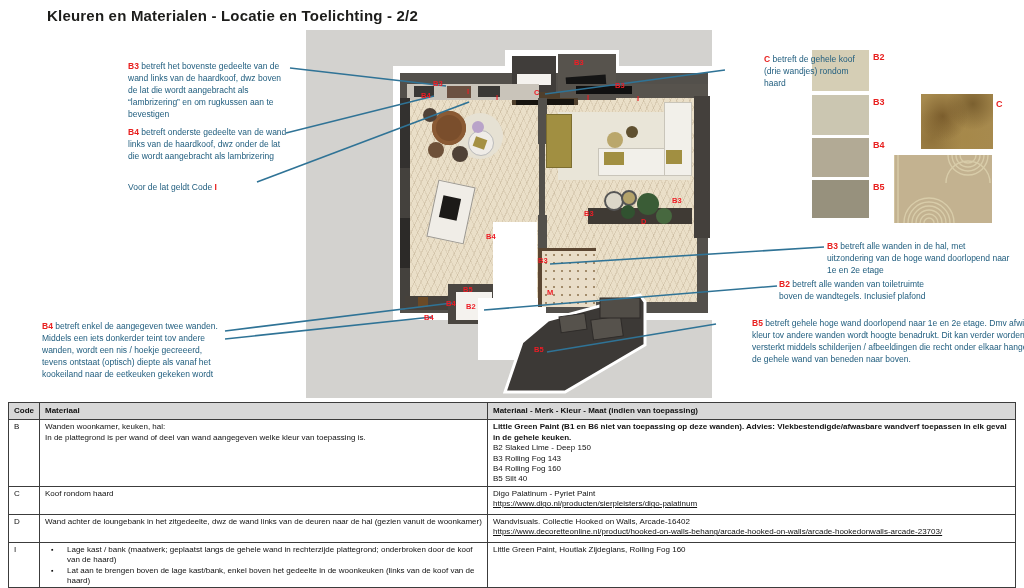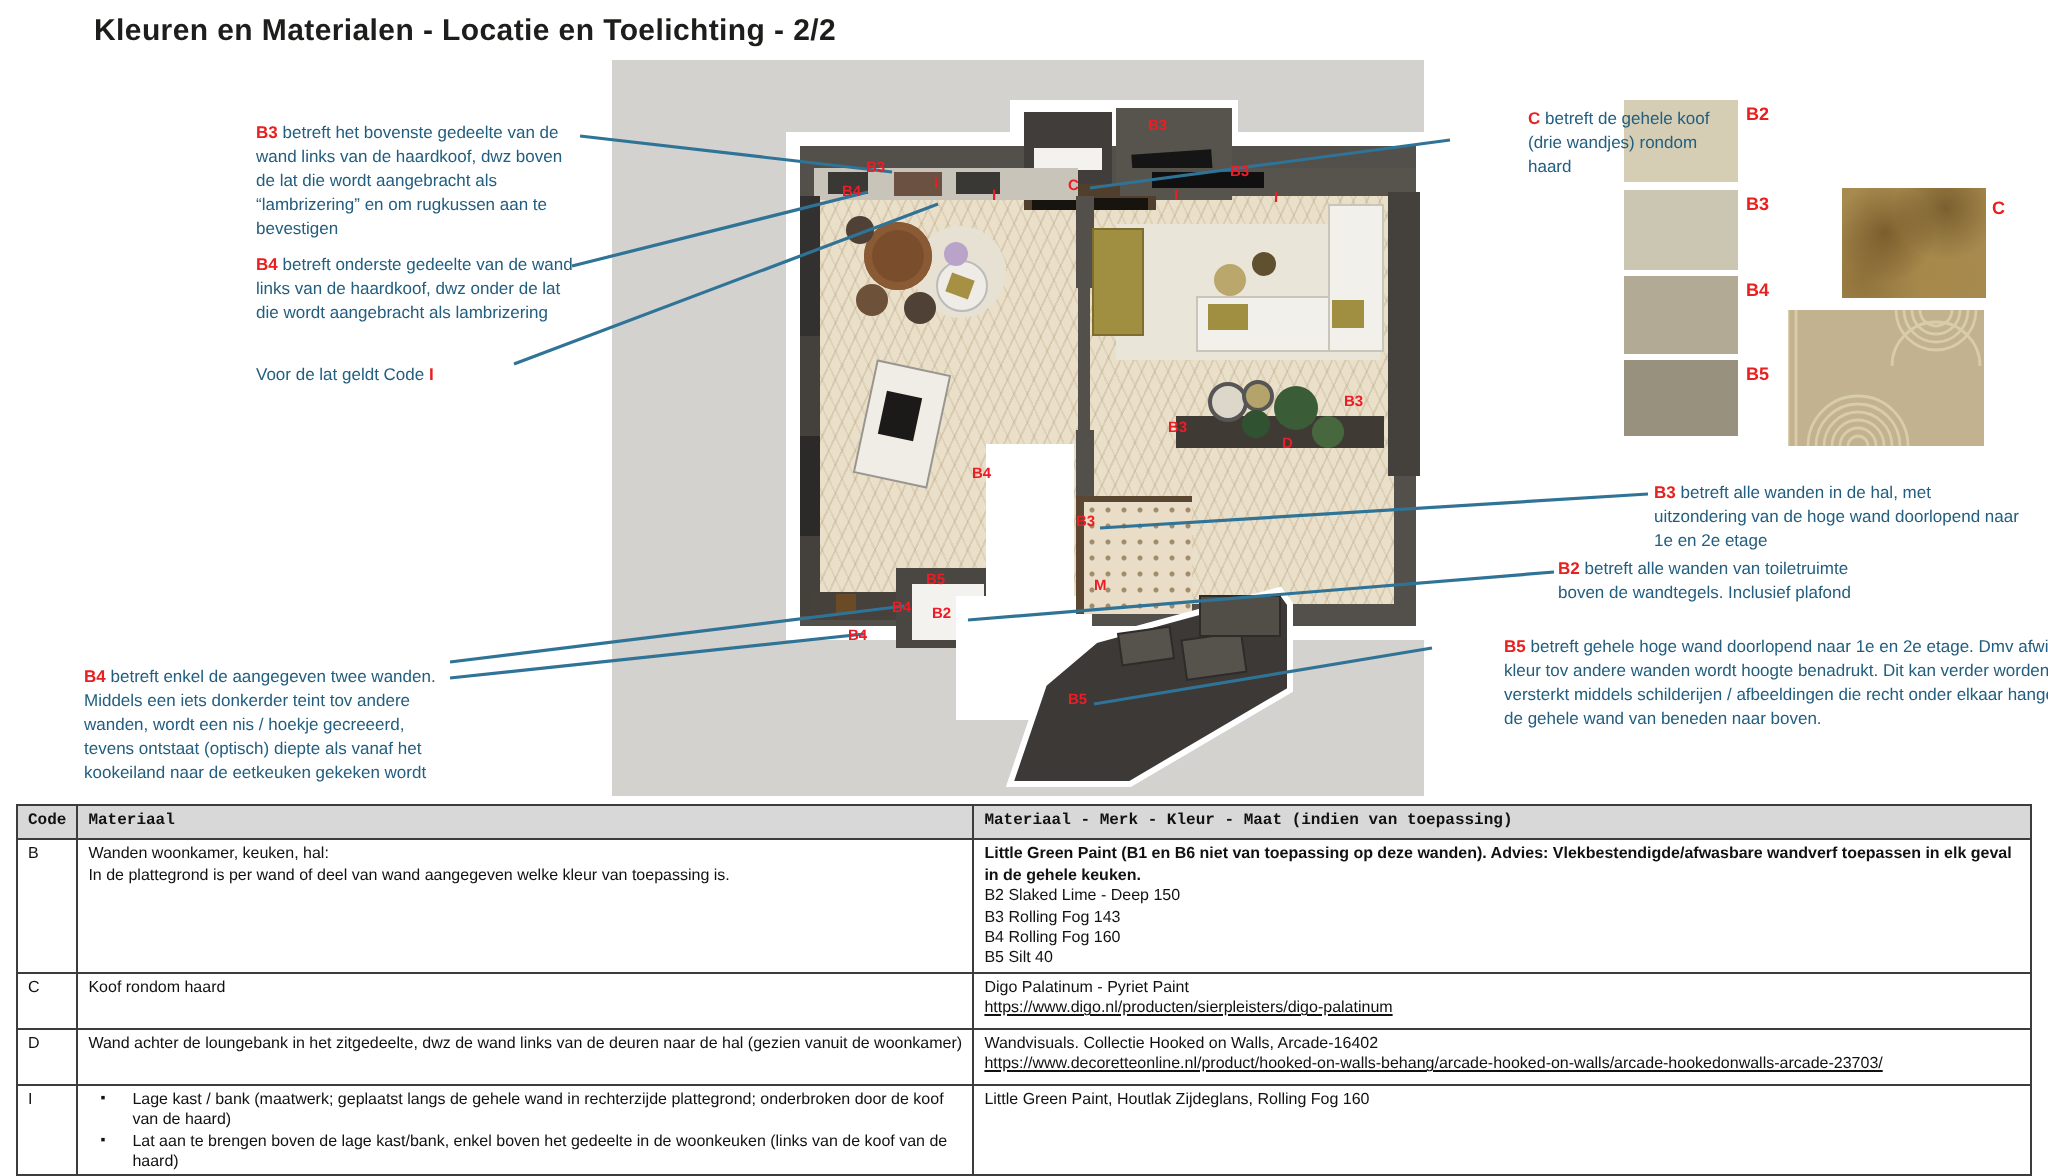--- a/index.html
+++ b/index.html
@@ -41,21 +41,21 @@
   .dots{
     background-color:#e9ddc8;
     background-image:radial-gradient(circle, rgba(150,125,90,.85) 1px, transparent 1.5px);
     background-size:8px 8px;
     border-left:4px solid #5b4632;border-top:3px solid #5b4632;
   }
   
   #spec-table{position:absolute;left:8px;top:402px;width:1008px;border-collapse:collapse;z-index:5;
     font-size:8px;line-height:1.3;color:#111;}
   #spec-table th,#spec-table td{border:1px solid #3c3c3c;vertical-align:top;padding:2px 5px 1px 5px;text-align:left;}
-  #spec-table th{background:#d8d8d8;font-weight:bold;padding-top:3px;padding-bottom:3px;font-family:Liberation Mono, monospace;}
+  #spec-table th{background:#d8d8d8;font-weight:bold;padding-top:3px;padding-bottom:3px;}
   #spec-table .b{font-weight:bold;}
   #spec-table a{color:#111;text-decoration:underline;}
   .bullet{position:relative;padding-left:22px;}
   .bullet::before{content:"\25AA";position:absolute;left:6px;top:0;font-size:7px;}
   .row-b td{height:54px;} .row-c td{height:24px;} .row-d td{height:24px;}
   .row-i td{height:22px;} .row-m td{height:24px;}
 </style>
 </head>
 <body>
 
@@ -181,21 +181,21 @@
   <span class="code">B3</span>
   <span>betreft het bovenste gedeelte van de wand links van de haardkoof, dwz boven de lat die wordt aangebracht als “lambrizering” en om rugkussen aan te bevestigen</span>
 </div>
 <div class="abs ann" style="left:128px;top:126px;width:163px;">
   <span class="code">B4</span>
   <span>betreft onderste gedeelte van de wand links van de haardkoof, dwz onder de lat die wordt aangebracht als lambrizering</span>
 </div>
 <div class="abs ann" style="left:128px;top:181px;width:163px;">
   <span>Voor de lat geldt Code </span><span class="code">I</span>
 </div>
-<div class="abs ann" style="left:42px;top:332px;width:184px;">
+<div class="abs ann" style="left:42px;top:320px;width:184px;">
   <span class="code">B4</span>
   <span>betreft enkel de aangegeven twee wanden. Middels een iets donkerder teint tov andere wanden, wordt een nis / hoekje gecreeerd, tevens ontstaat (optisch) diepte als vanaf het kookeiland naar de eetkeuken gekeken wordt</span>
 </div>
 
 <div class="abs ann" style="left:727px;top:53px;width:92px;margin-left:37px;">
   <span class="code">C</span>
   <span>betreft de gehele koof (drie wandjes) rondom haard</span>
 </div>
 <div class="abs ann" style="left:827px;top:240px;width:185px;">
   <span class="code">B3</span>

